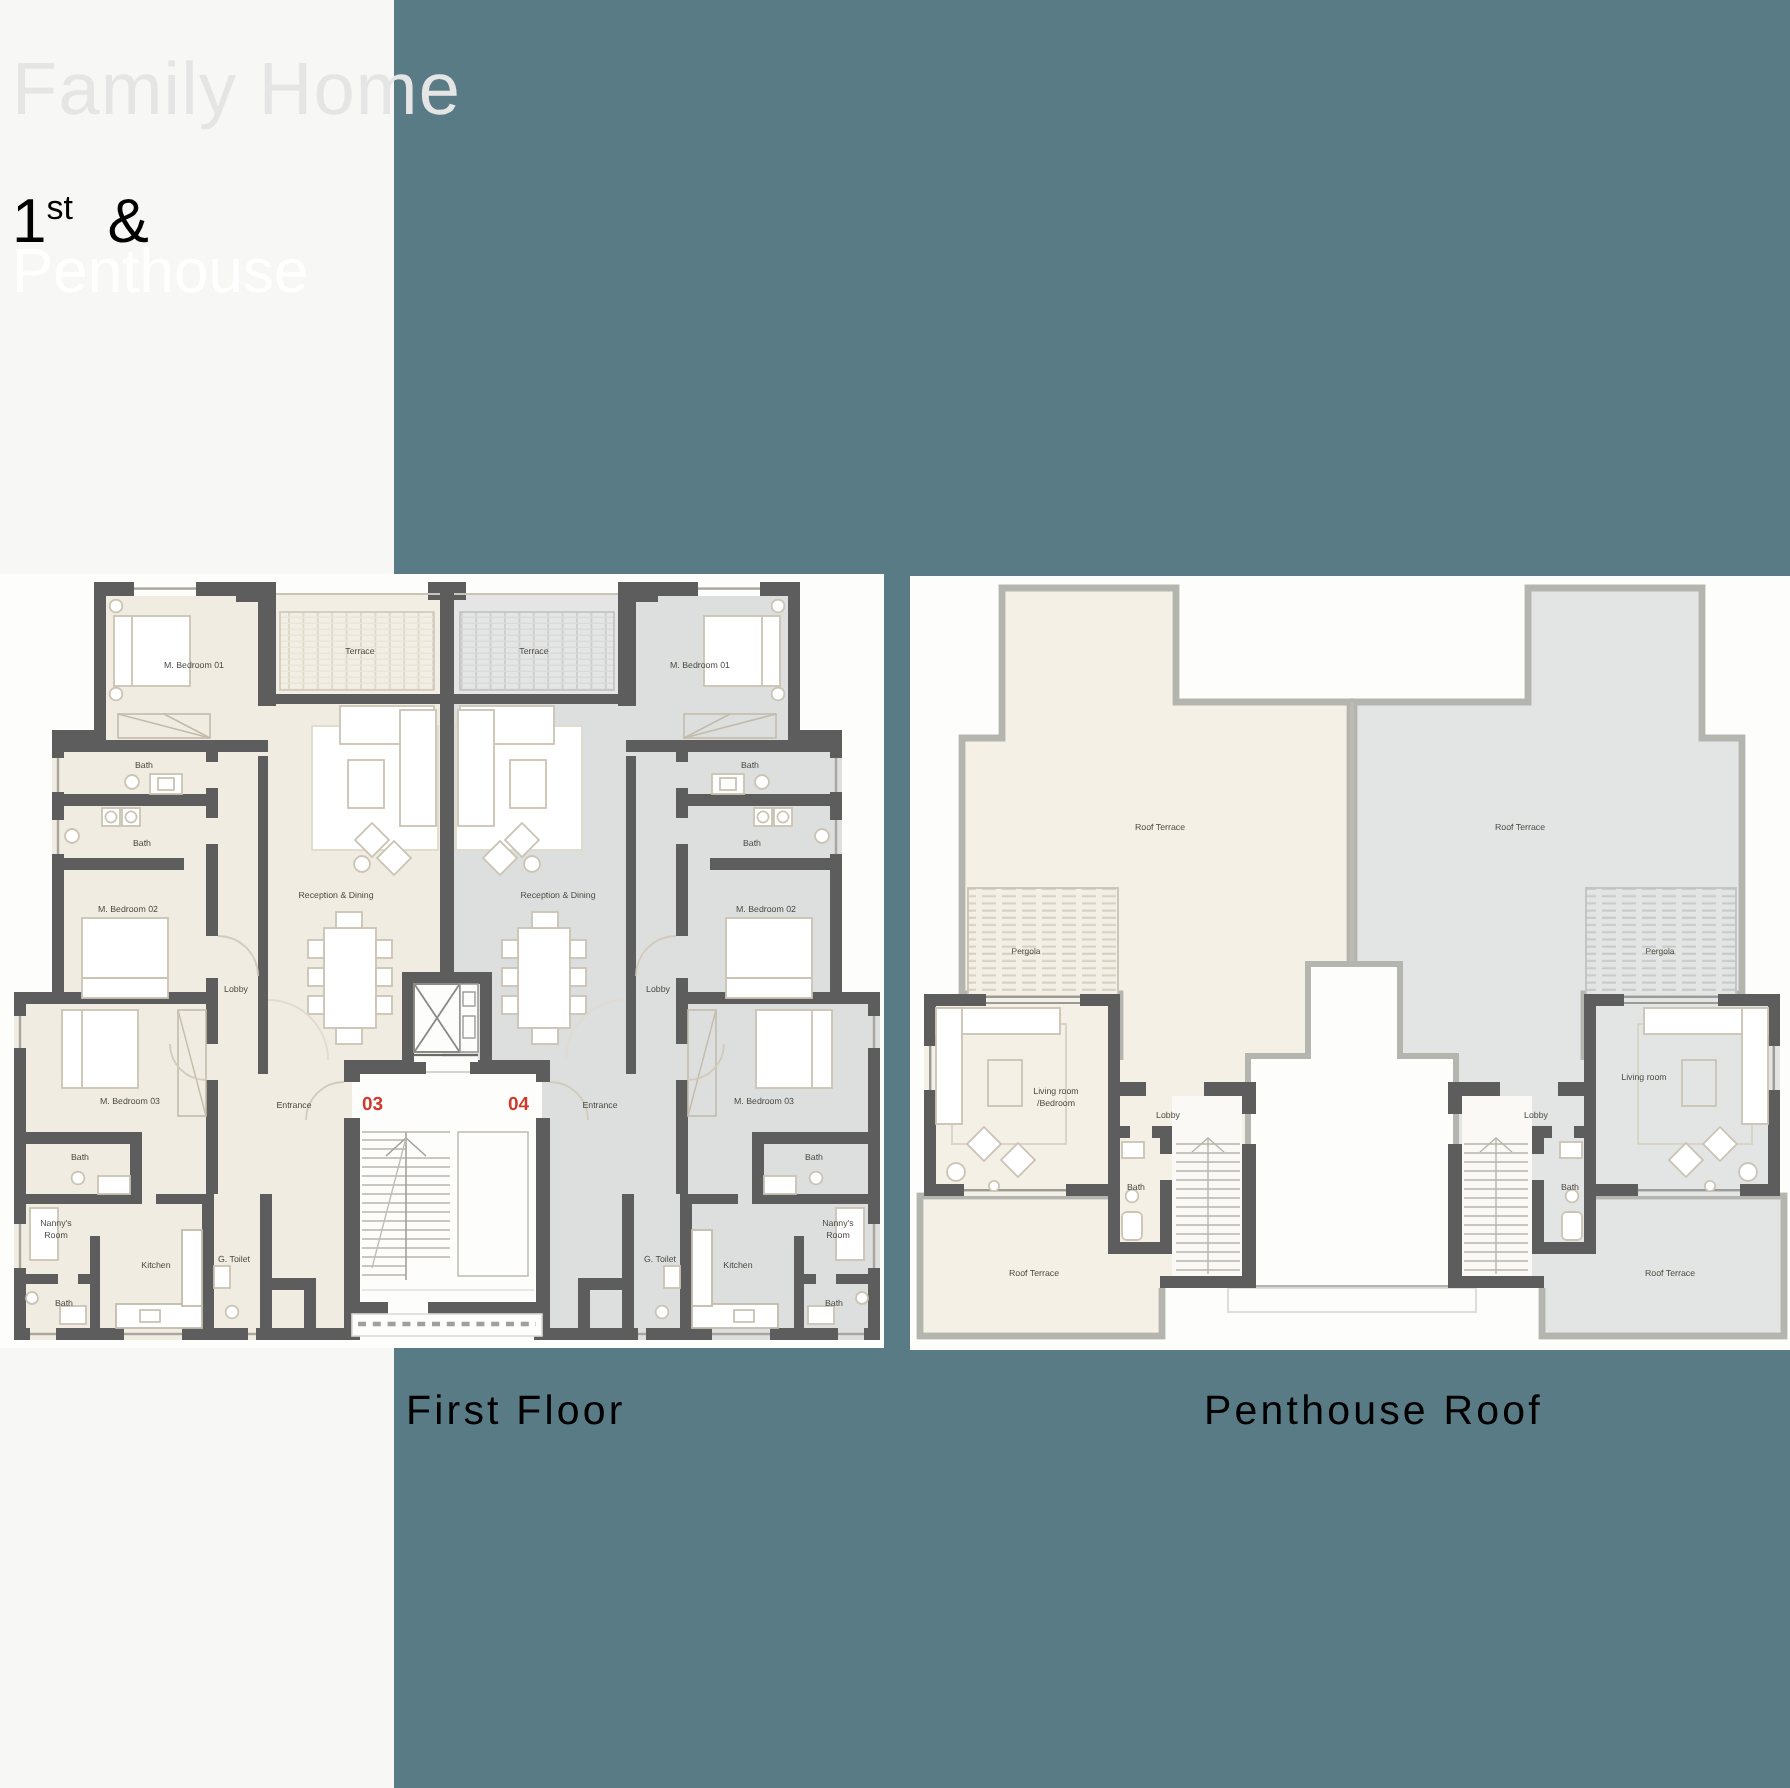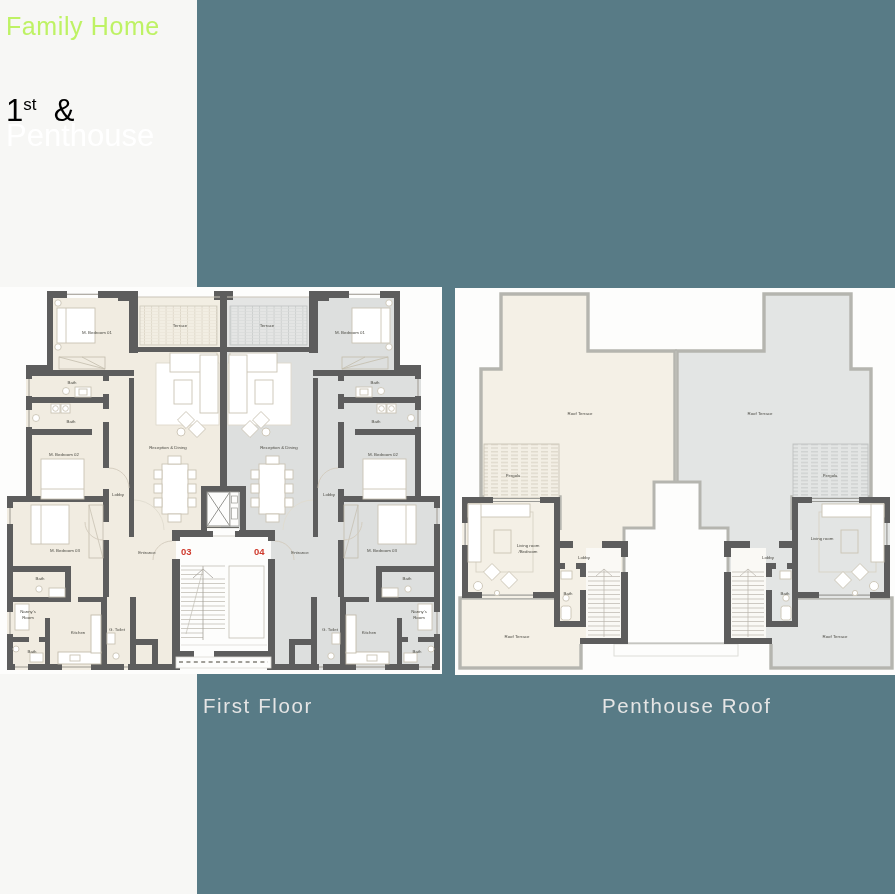--- a/index.html
+++ b/index.html
@@ -1,24 +1,24 @@
 <!DOCTYPE html>
 <html><head>
 <meta charset="utf-8">
 <style>
 html,body{margin:0;padding:0}
 body{width:895px;height:894px;background:#587b86;font-family:"Liberation Sans",sans-serif;position:relative;overflow:hidden}
 .col{position:absolute;left:0;top:0;width:197px;height:894px;background:#f7f7f5}
 .p1{position:absolute;left:0;top:287px;width:442px;height:387px;background:#fdfdfc}
 .p2{position:absolute;left:455px;top:288px;width:440px;height:387px;background:#fdfdfc}
-.title{position:absolute;left:6px;top:12px;color:#bef264;font-size:25px;letter-spacing:0.6px}
+.title{position:absolute;left:6px;top:24px;color:#e5e5e5;font-size:37px;letter-spacing:0.6px}
 .t2{position:absolute;left:6px;top:93px;color:#000000;font-size:31px}
 .t2 sup{font-size:17px}
 .t3{position:absolute;left:6px;top:118px;color:#ffffff;font-size:31px}
-.cap{position:absolute;color:#e5e5e5;font-size:20.5px;letter-spacing:1.6px}
+.cap{position:absolute;color:#000000;font-size:20.5px;letter-spacing:1.6px}
 svg{position:absolute}
 svg text{font-family:"Liberation Sans",sans-serif}
 .lbl{fill:#4c4b44;font-size:4.4px}
 .lbl2{fill:#4c4b44;font-size:4.2px}
 .red{fill:#cf3a2d;font-size:9.5px;font-weight:bold}
 </style>
 </head>
 <body>
 
 <div class="col"></div>

